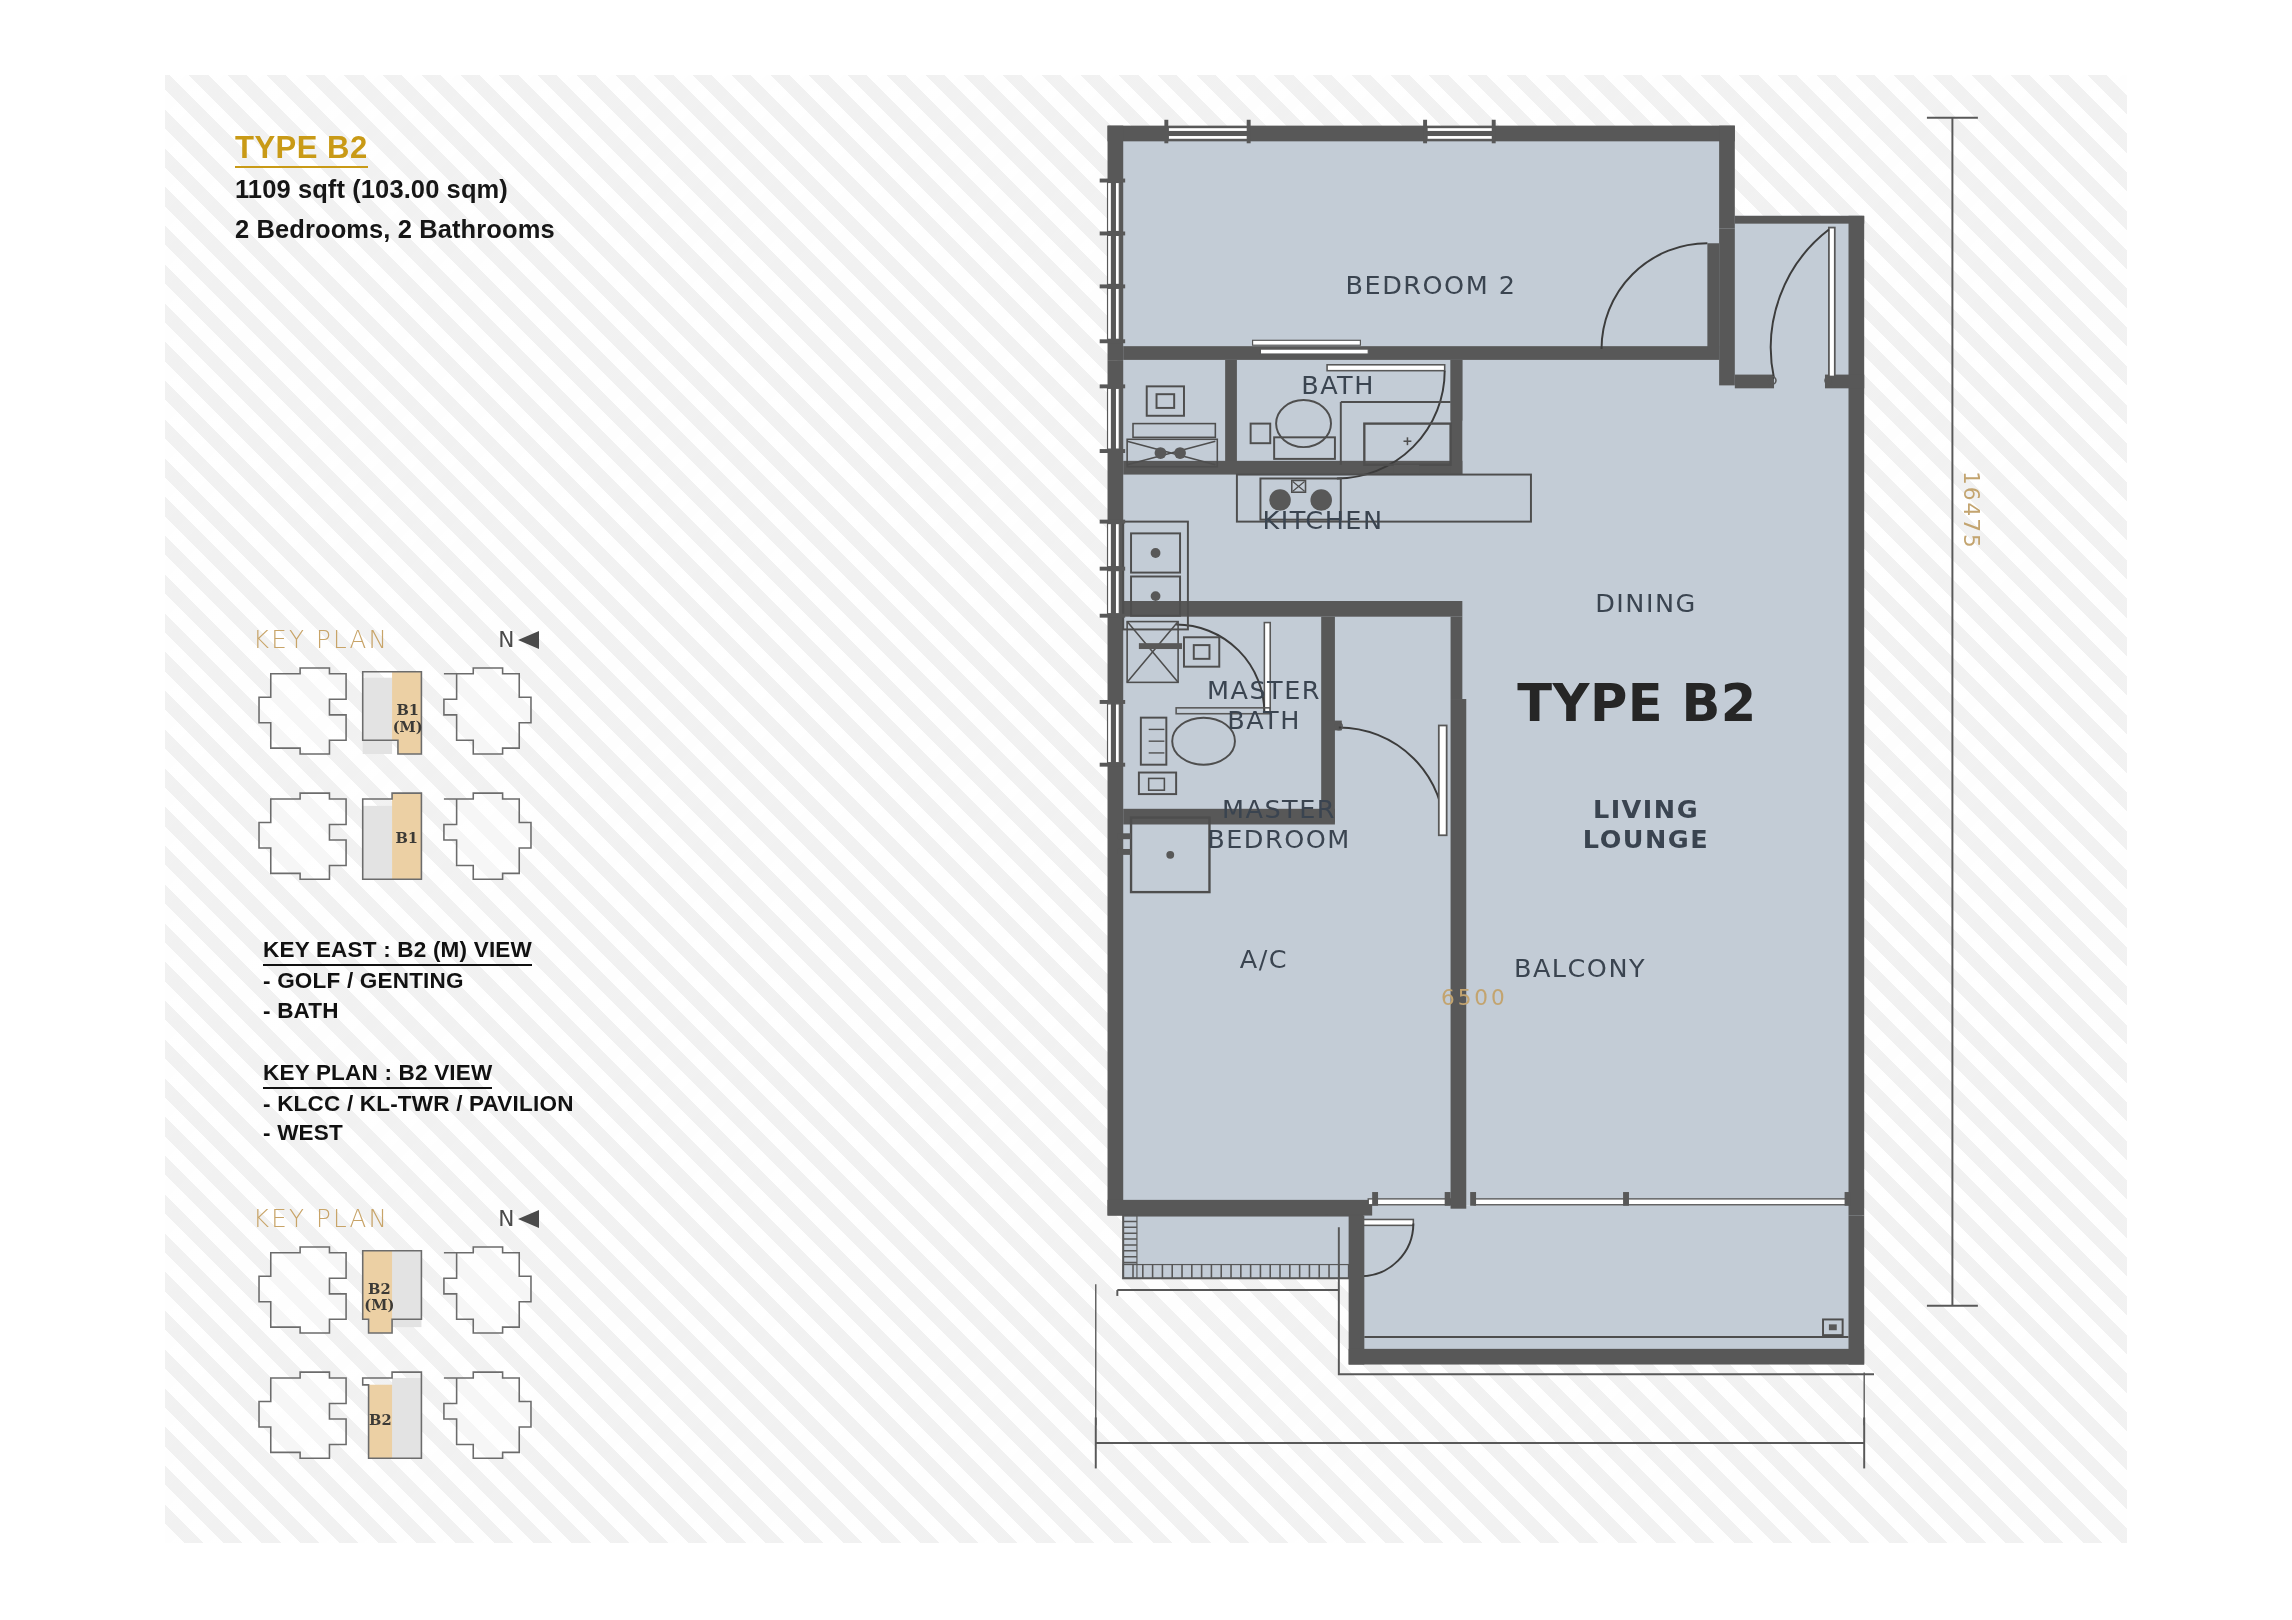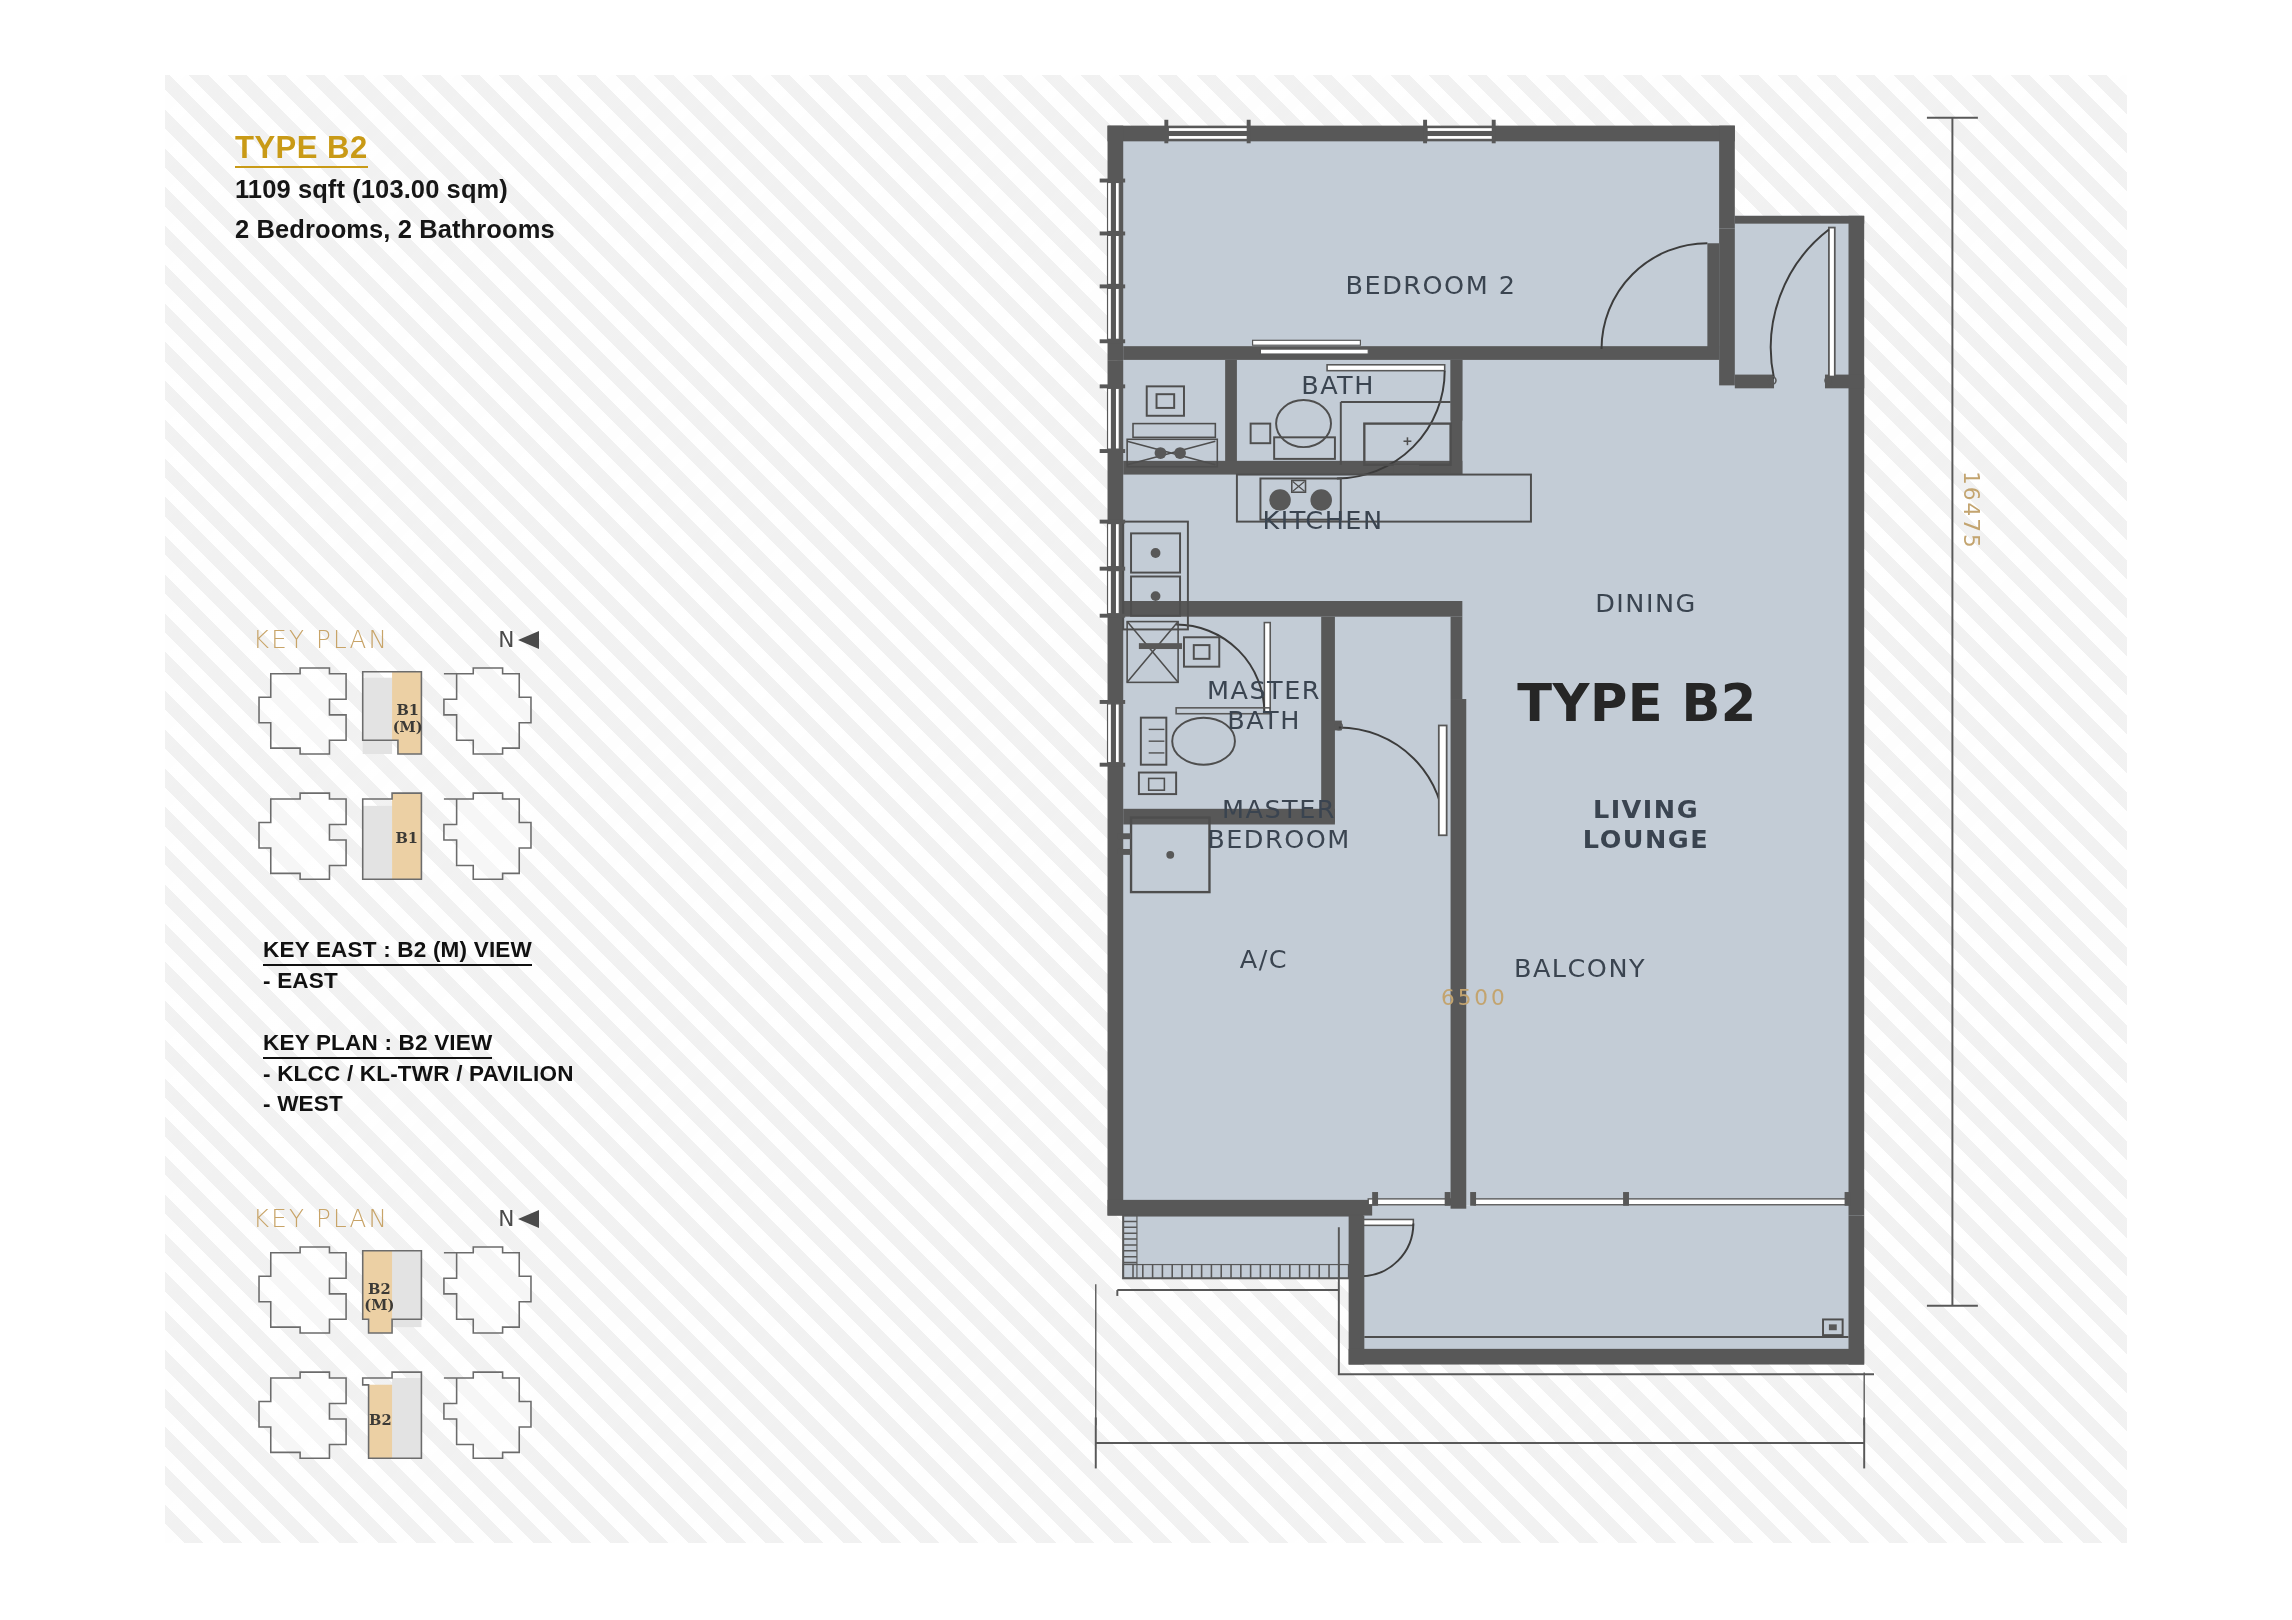--- a/index.html
+++ b/index.html
@@ -186,21 +186,22 @@
 
       <rect x="112" y="145" width="30" height="75" fill="#e3e3e3" stroke="none"></rect>
       <path d="M142 132 L172 132 L172 220 L142 220 Z" fill="#ecd0a4" stroke="none"></path>
       <path d="M112 145 L112 138 L142 138 L142 132 L172 132 L172 220 L112 220 Z" fill="none" stroke="#6c6c6c" stroke-width="1.6"></path>
       <text x="157" y="183" font-family="DejaVu Serif, serif" font-size="15" font-weight="bold" fill="#3c3a36" text-anchor="middle">B1</text>
     </svg>
   </div>
 
   <div id="view-notes">
     <div class="note-head">KEY EAST : B2 (M) VIEW</div>
-    <div class="note-line">- EAST</div>
+    <div class="note-line">- GOLF / GENTING</div>
+    <div class="note-line">- BATH</div>
     <div class="note-gap"></div>
     <div class="note-head">KEY PLAN : B2 VIEW</div>
     <div class="note-line">- KLCC / KL-TWR / PAVILION</div>
     <div class="note-line">- WEST</div>
   </div>
 
   <div class="keyplan-box" style="left:253px; top:1204px;">
     <div class="keyplan-head">
       <div class="keyplan-title">KEY PLAN</div>
       <div class="north-wrap">

